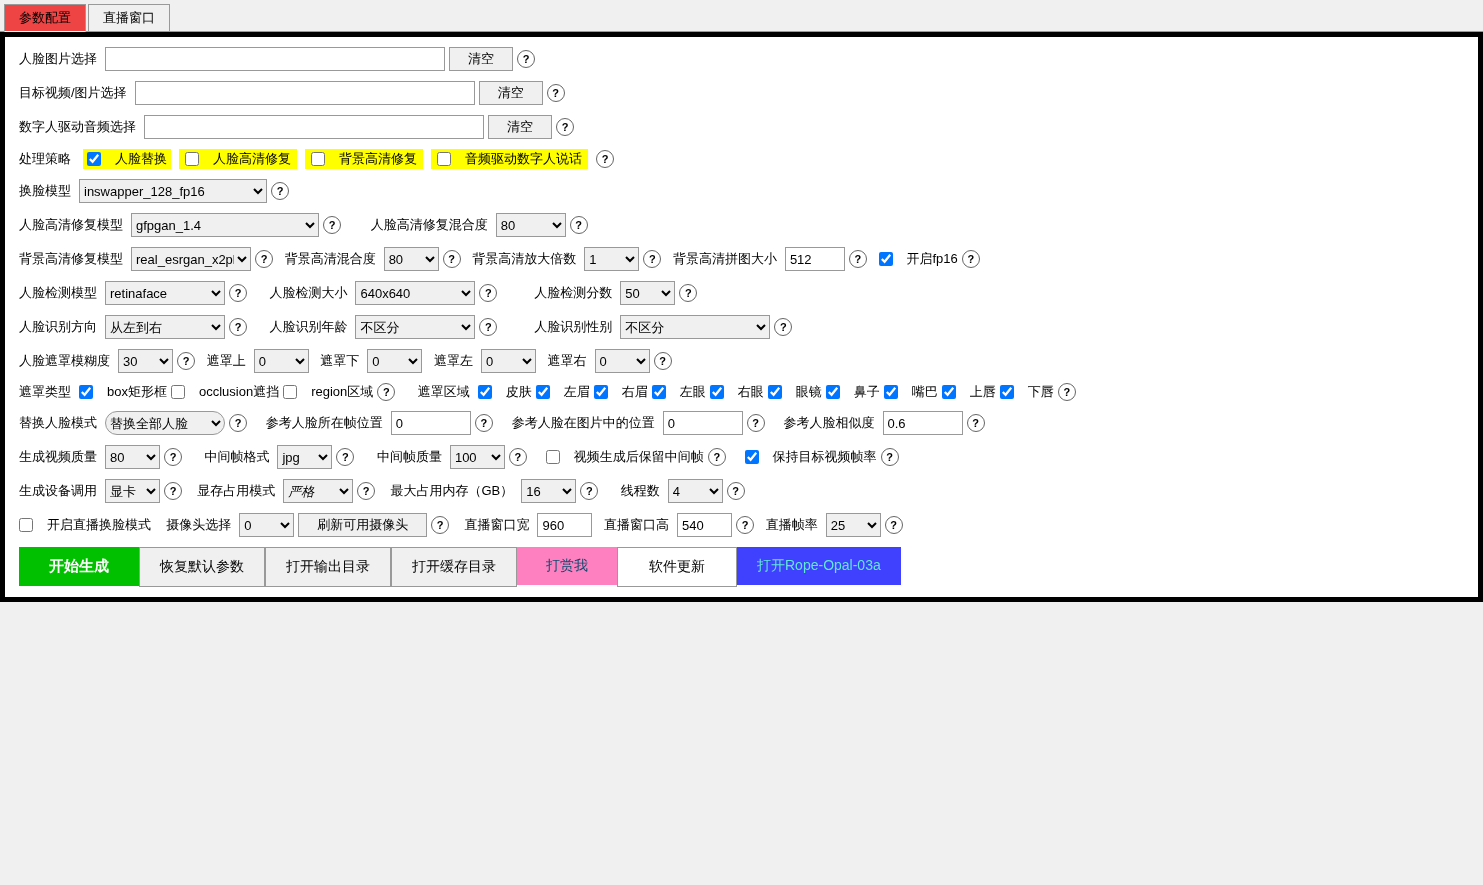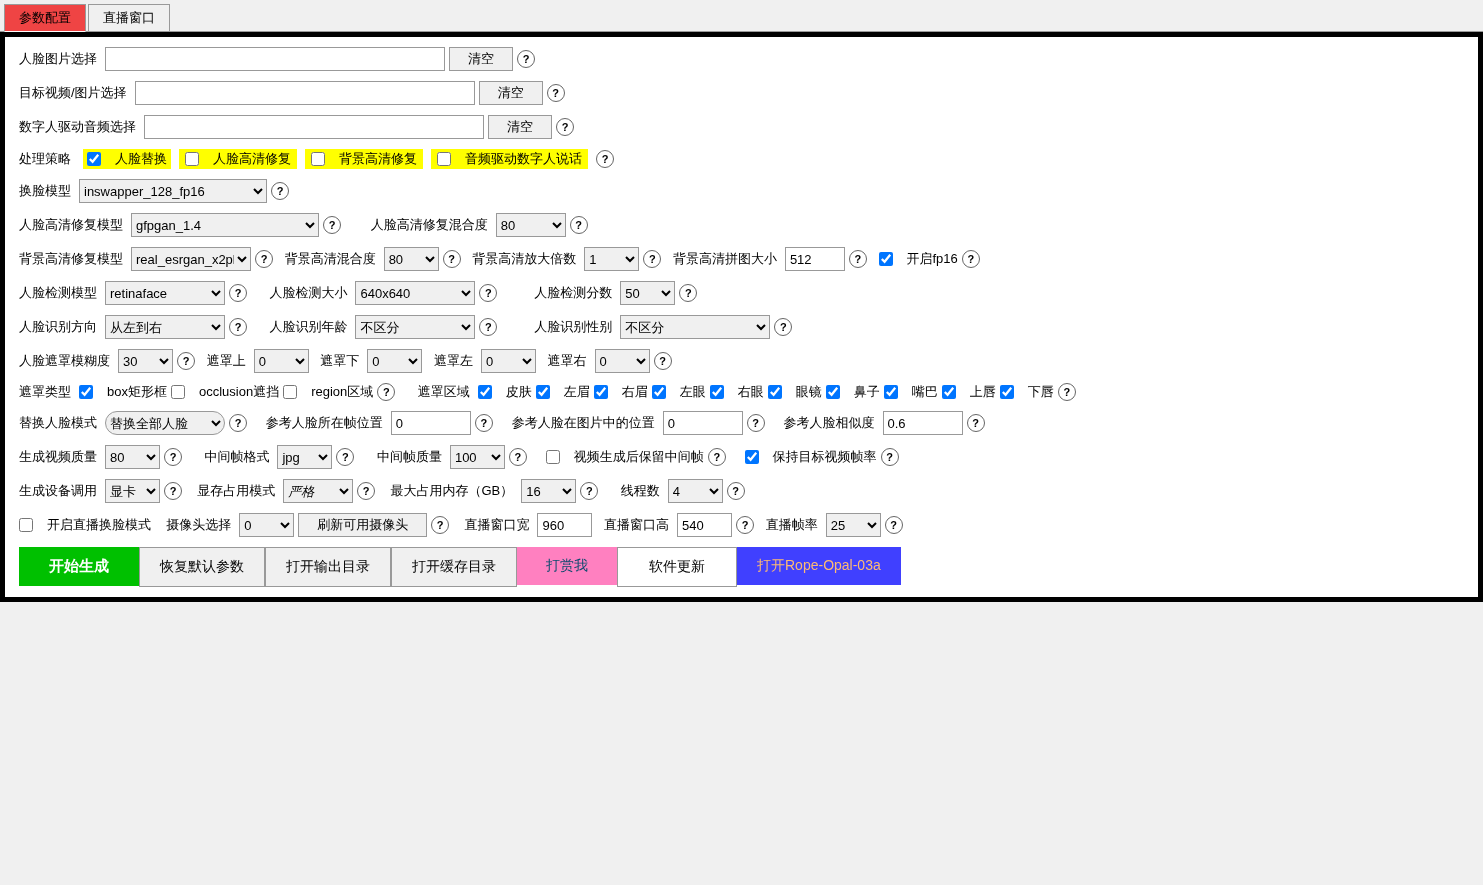--- a/index.html
+++ b/index.html
@@ -157,21 +157,21 @@
       min-width: 180px;
       color: #000;
     }
     .btn-blue-app {
       background: #4040ff;
       border: none;
       font-size: 14px;
       padding: 10px 20px;
       cursor: pointer;
       min-width: 160px;
-      color: #fdba74;
+      color: #5eead4;
     }
     .bottom-bar {
       display: flex;
       align-items: flex-start;
       margin-top: 10px;
       flex-wrap: wrap;
     }
   </style>
 </head>
 <body>

